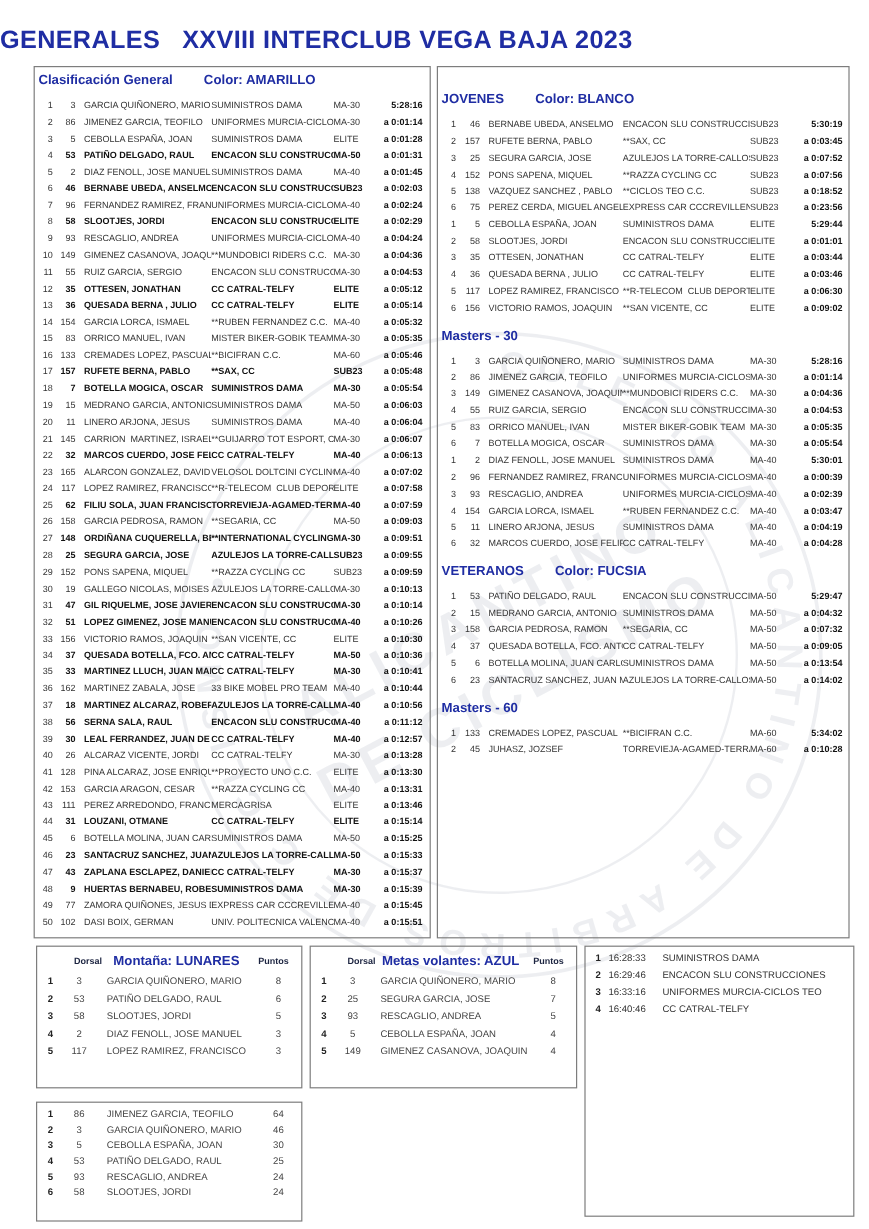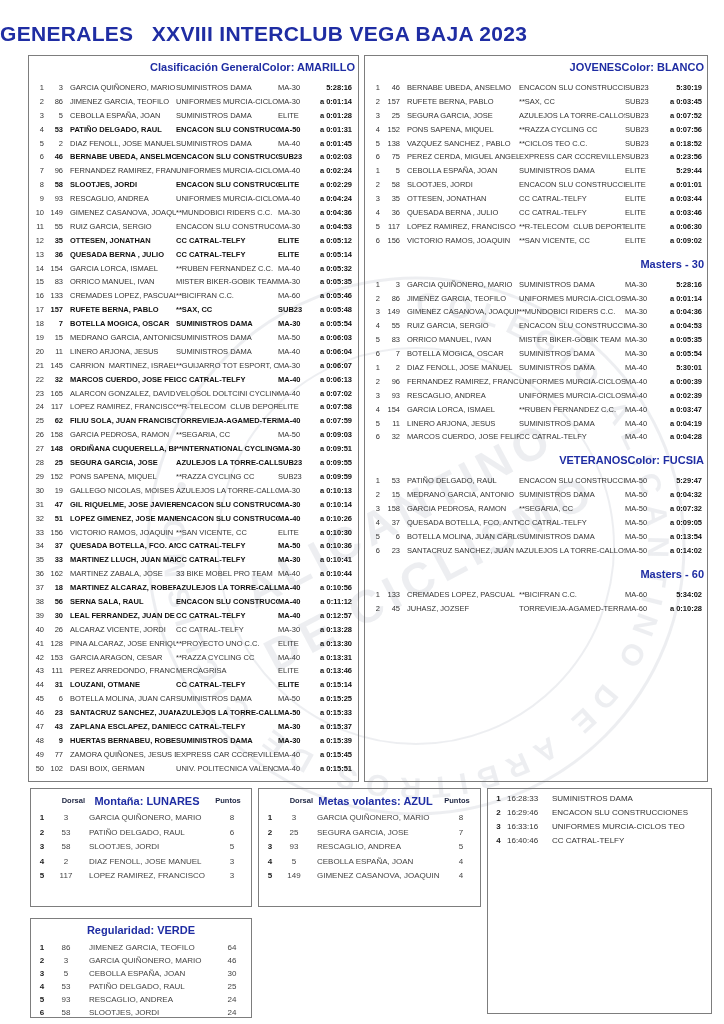--- a/index.html
+++ b/index.html
@@ -9,24 +9,24 @@
   .page-title{position:absolute;top:22px;left:0;width:724px;text-align:left;
     color:#1f2da3;font-size:21px;font-weight:bold;white-space:pre;letter-spacing:.3px;z-index:2}
 
   .watermark{position:absolute;left:96px;top:226px;width:640px;height:640px;
     color:#8a94a6;opacity:.15;z-index:0}
 
   .panel{position:absolute;border:1px solid #7d7d7d;z-index:1;background:transparent}
   .panel-left{left:28px;top:55px;width:331px;height:727px;padding:3px 3px 0 3px}
   .panel-right{left:364px;top:55px;width:344px;height:727px;padding:3px 3px 0 3px}
 
-  .sec-header{display:flex;justify-content:flex-end;color:#1f2da3;font-weight:bold;
+  .sec-header{display:flex;justify-content:flex-start;gap:26px;color:#1f2da3;font-weight:bold;
     font-size:11px;height:18px;line-height:16px;margin-bottom:4px;white-space:pre}
   .panel-right .sec-header{margin-top:8px}
-  .panel-right .sec-header.first{margin-top:0}
+  .panel-right .sec-header.first{margin-top:16px}
 
   .r{display:flex;height:13.9px;line-height:13.9px;font-size:7.5px;color:#333}
   .c-pos{width:12px;text-align:right;flex:none}
   .c-dor{width:19px;text-align:right;flex:none}
   .c-name{margin-left:7px;width:106px;flex:none;white-space:pre;overflow:hidden}
   .c-team{width:102px;flex:none;white-space:pre;overflow:hidden}
   .c-cat{width:30px;flex:none;overflow:hidden}
   .c-time{width:44px;flex:none;text-align:right;font-weight:bold;color:#111;white-space:pre}
   .panel-right .c-dor{width:20px}
   .panel-right .c-name{width:112px}
@@ -976,21 +976,20 @@
 
       <div class="er">
         <span class="e-pos">4</span>
         <span class="e-time">16:40:46</span>
         <span class="e-team">CC CATRAL-TELFY</span>
       </div>
     </div>
 </div>
 
 <div class="box box-regularidad">
-  <div class="mini-title">Regularidad: VERDE</div>
   <div>
 
       <div class="mr">
         <span class="m-pos">1</span>
         <span class="m-dor">86</span>
         <span class="m-name">JIMENEZ GARCIA, TEOFILO</span>
         <span class="m-pts">64</span>
       </div>
 
       <div class="mr">

